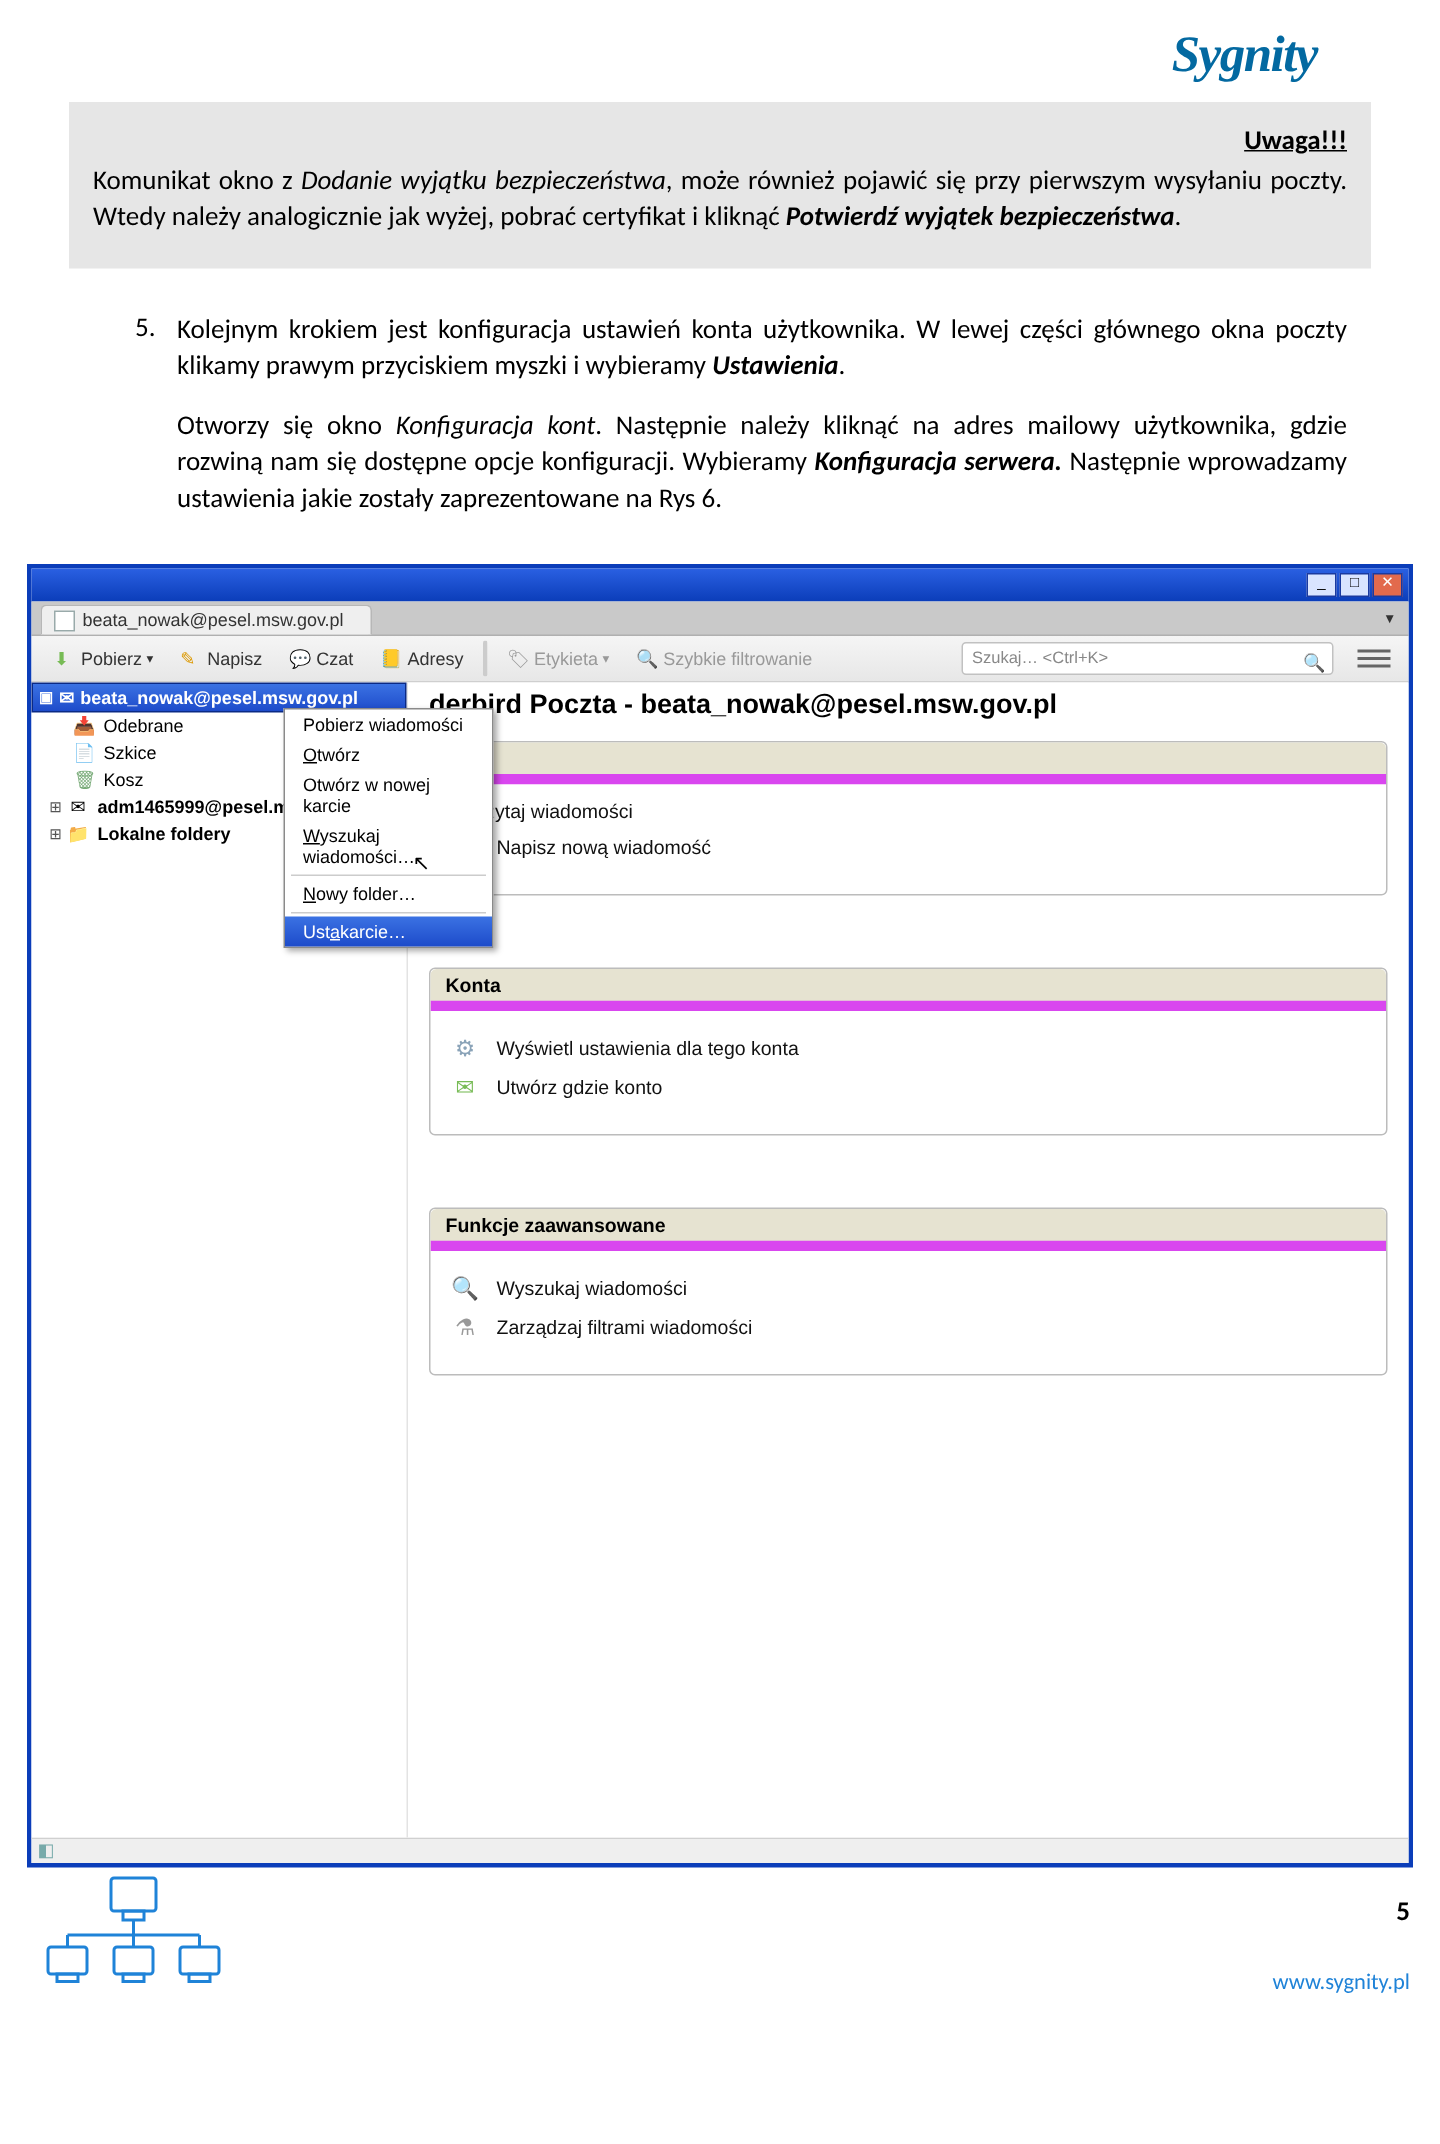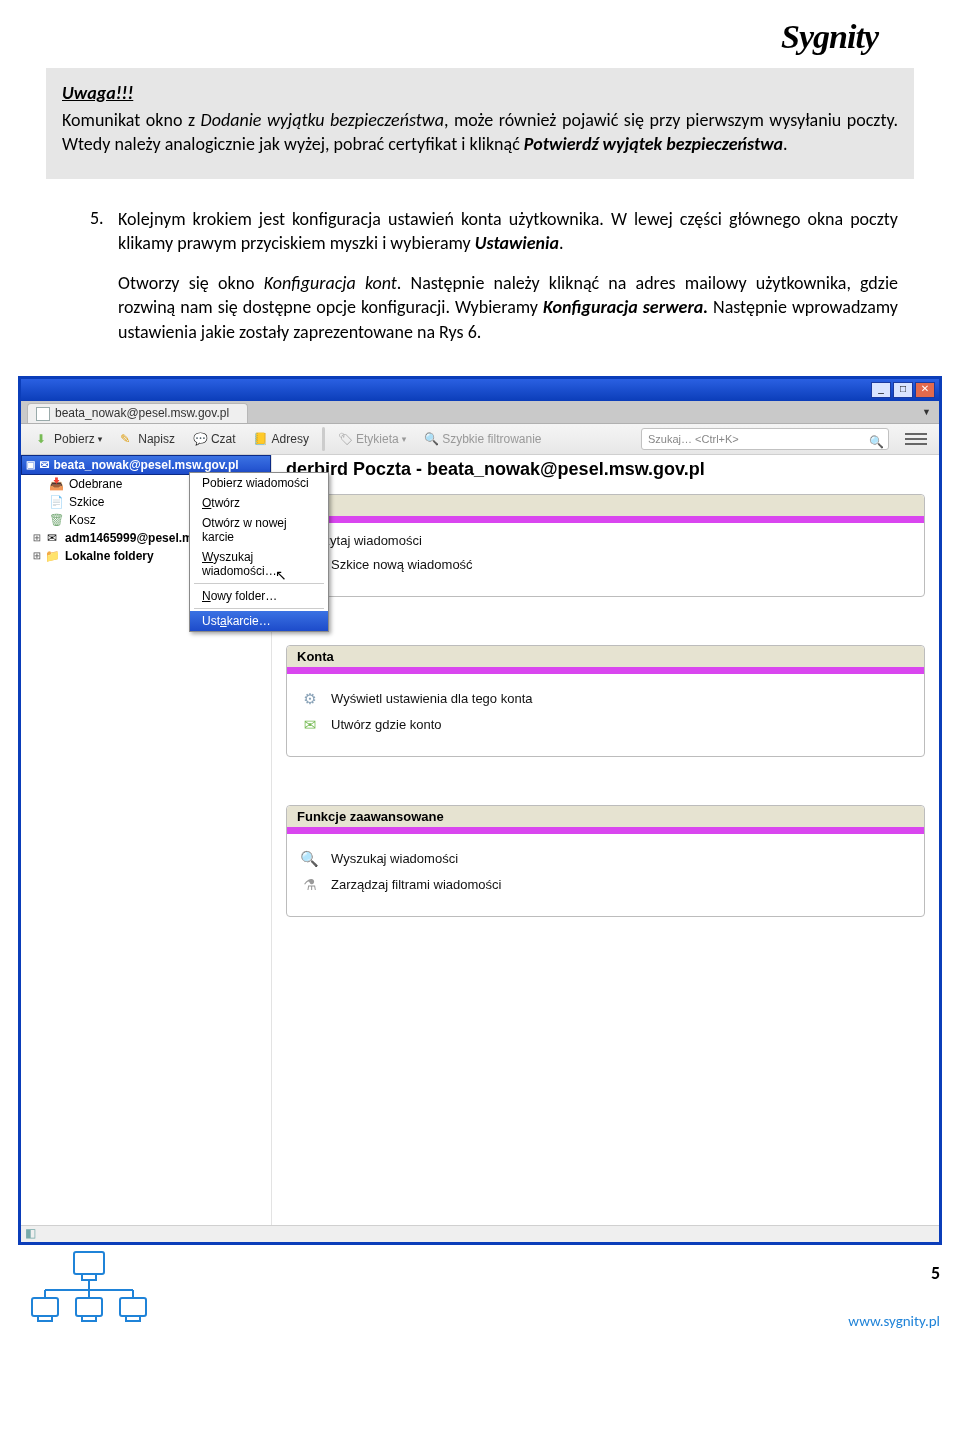--- a/index.html
+++ b/index.html
@@ -15,38 +15,38 @@
     box-sizing: border-box;
   }
   .logo-row {
     display: flex;
     justify-content: flex-end;
     padding-right: 20px;
   }
   .sygnity-logo {
     font-family: "Times New Roman", serif;
     font-size: 34px;
-    color: #000000;
+    color: #0369a1;
     font-weight: bold;
     font-style: italic;
     letter-spacing: -1px;
   }
   .note {
     background: #e6e6e6;
     padding: 14px 16px 18px 16px;
     margin-top: 12px;
     margin-left: -16px;
     margin-right: -16px;
   }
   .note h3 {
     margin: 0 0 4px 0;
     font-size: 18px;
-    font-style: italic;
     font-weight: bold;
     text-decoration: underline;
+    text-align: right;
   }
   .note p, .body-text p {
     margin: 0 0 4px 0;
     font-size: 18px;
     line-height: 1.35;
     text-align: justify;
   }
   .italic { font-style: italic; }
   .bolditalic { font-style: italic; font-weight: bold; }
   .body-text { margin-top: 28px; }
@@ -392,21 +392,21 @@
         <div class="acct-page-title">derbird Poczta - beata_nowak@pesel.msw.gov.pl</div>
 
         <div class="section">
           <div class="sec-head">ail</div>
           <div class="sec-body">
             <div class="sec-link" style="margin-top:2px;">
               <span>rzeczytaj wiadomości</span>
             </div>
             <div class="sec-link">
               <span class="ico" style="color:#d90;">✎</span>
-              <span>Szkice nową wiadomość</span>
+              <span>Napisz nową wiadomość</span>
             </div>
           </div>
         </div>
 
         <div style="height:38px;"></div>
 
         <div class="section">
           <div class="sec-head">Konta</div>
           <div class="sec-body">
             <div class="sec-link">

